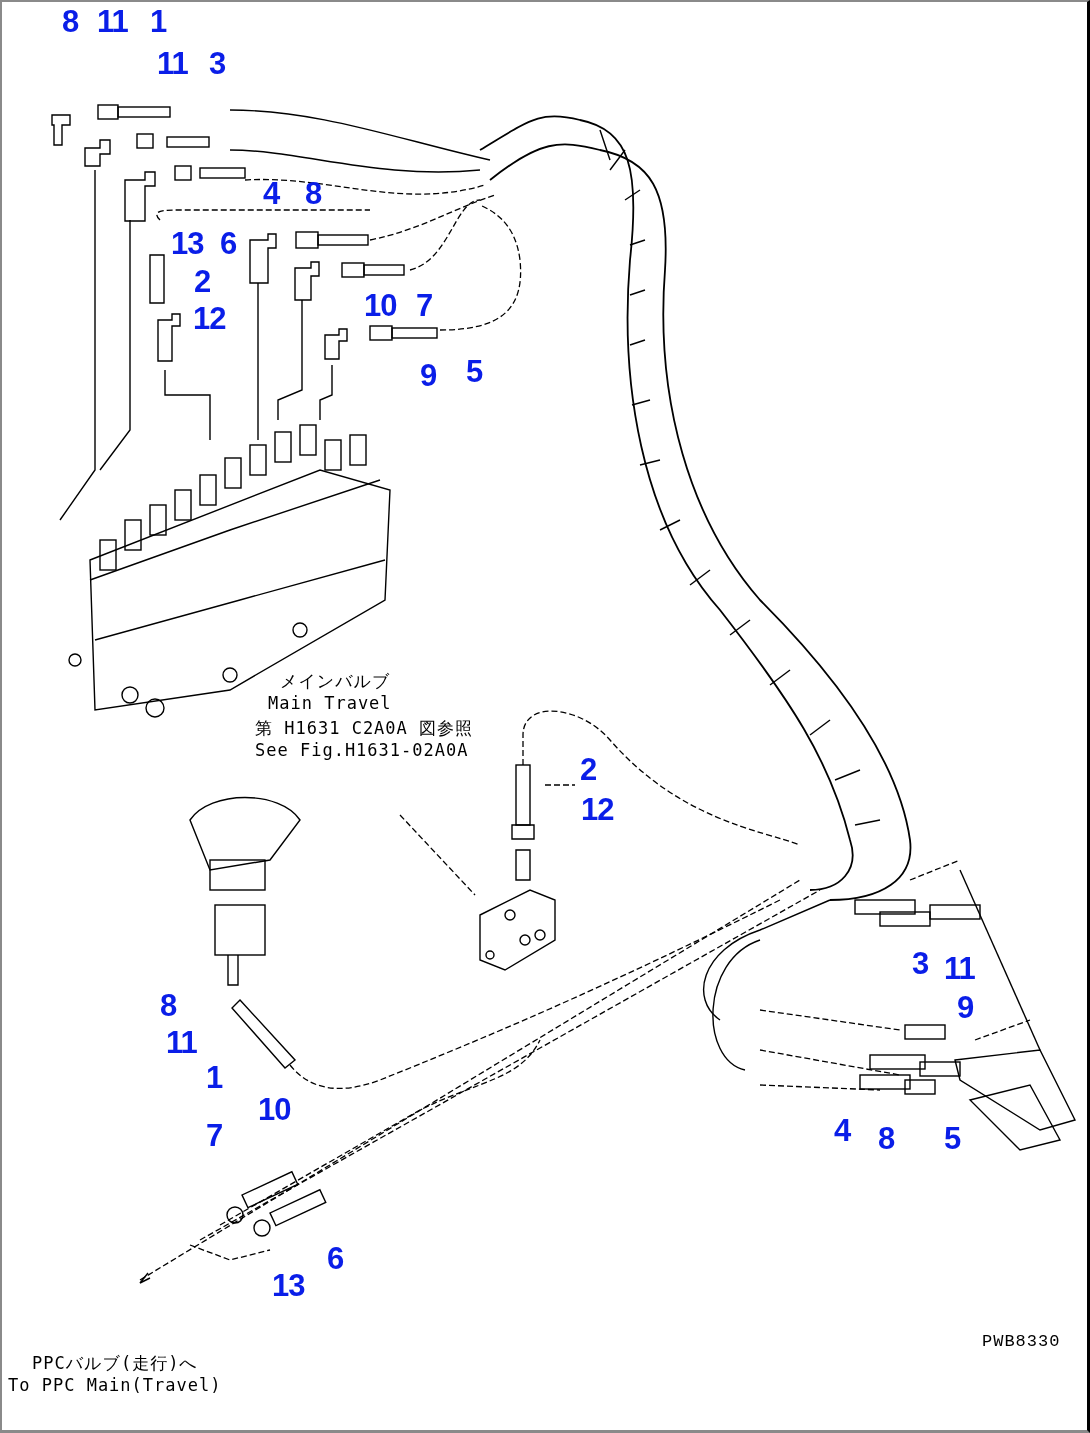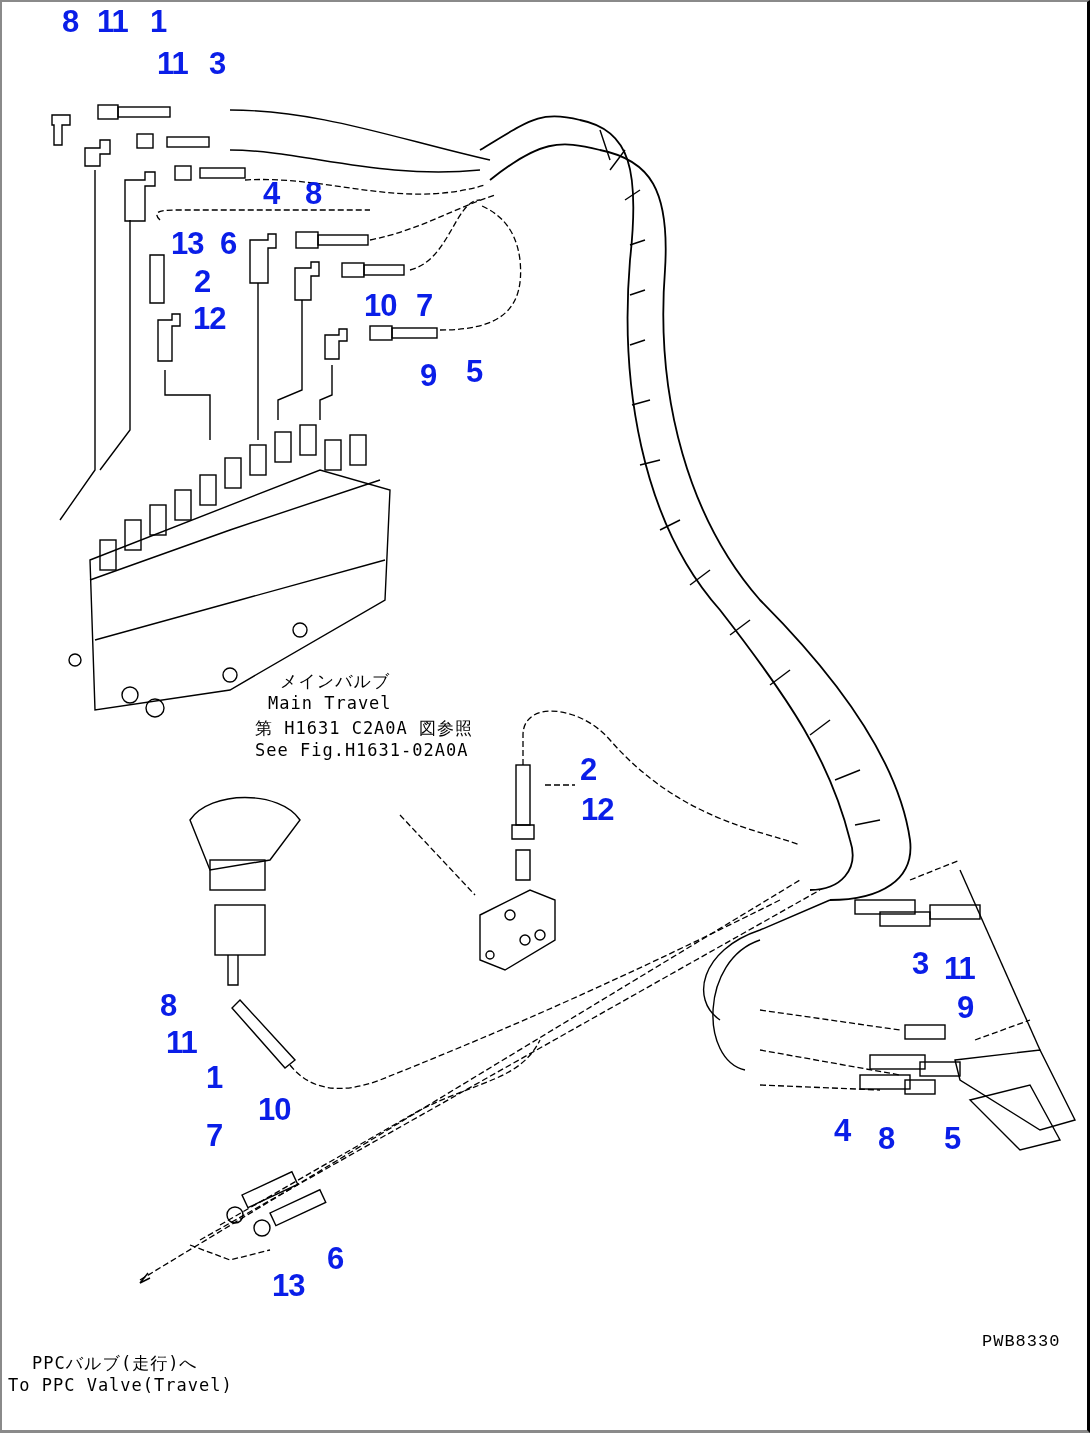--- a/index.html
+++ b/index.html
@@ -202,15 +202,15 @@
 <div class="note" style="left:268px;top:670px;">
   <div style="padding-left:12px;">メインバルブ</div>
   <div>Main Travel</div>
 </div>
 <div class="note" style="left:255px;top:717px;">
   <div>第 H1631 C2A0A 図参照</div>
   <div>See Fig.H1631-02A0A</div>
 </div>
 <div class="note" style="left:8px;top:1324px;margin-top:28px;">
   <div style="padding-left:24px;">PPCバルブ(走行)へ</div>
-  <div>To PPC Valve(Travel)</div>
+  <div>To PPC Main(Travel)</div>
 </div>
 <div class="code" style="left:982px;top:1332px;font-family:Liberation Mono, monospace;">PWB8330</div>
 
 </body></html>

